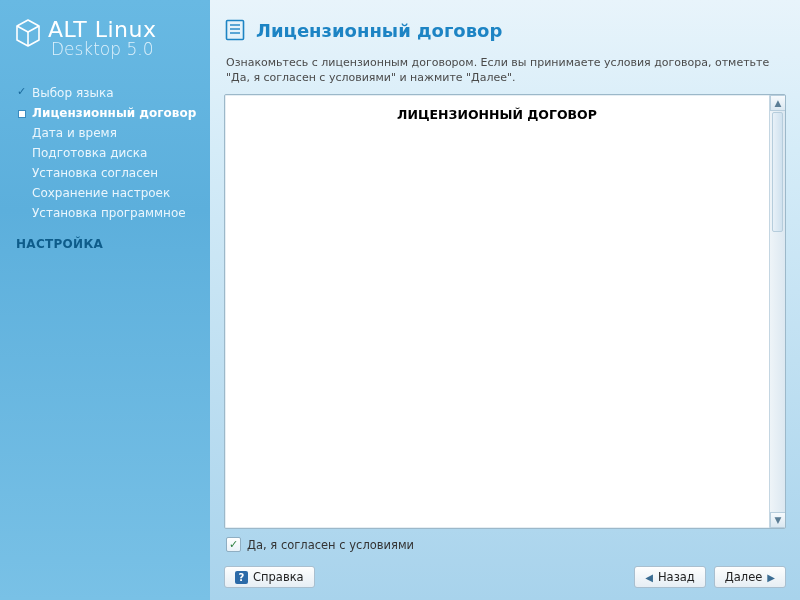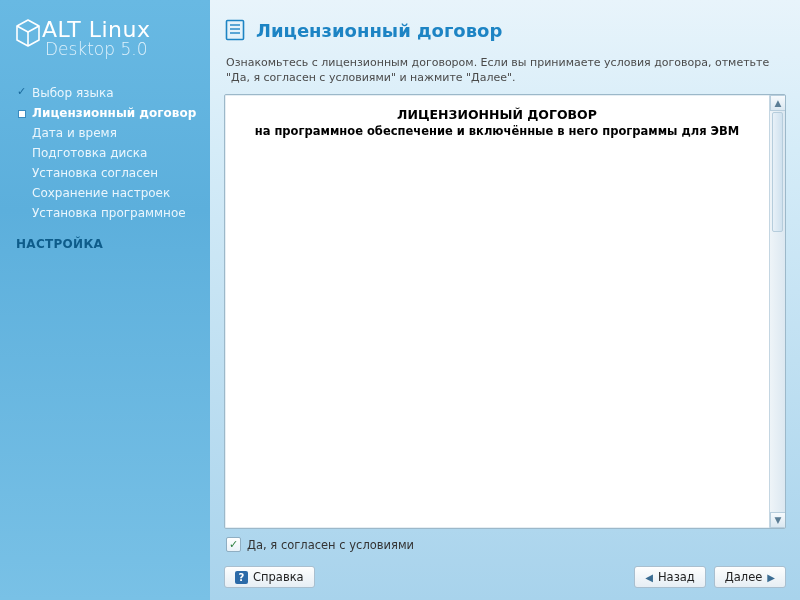--- a/index.html
+++ b/index.html
@@ -9,21 +9,21 @@
     display: flex;
   }
   
   .sidebar {
     width: 210px;
     flex: 0 0 210px;
     padding: 18px 10px 10px 14px;
     background: linear-gradient(to bottom, #68b9e3 0%, #5cafdc 35%, #79c1e6 100%);
     color: #e4f3fb;
   }
-  .logo { margin-bottom: 24px; display:flex; align-items:flex-start; }
+  .logo { margin-bottom: 24px; display:flex; align-items:flex-start; gap:6px; }
   .logo-text { display:flex; flex-direction:column; line-height:1.05; }
   .logo-alt { font-size: 22px; font-weight: 500; color:#fff; letter-spacing:0.5px;}
   .logo-desktop { font-size: 17px; font-weight: 300; color:#dff1fb;text-align:center; }
   .section-title {
     color: #0e5c8a;
     font-size: 12px;
     font-weight: bold;
     letter-spacing: 0.3px;
     margin: 10px 0 6px 2px;
   }
@@ -168,21 +168,20 @@
       </svg>
     </span>
     <h1 class="page-title">Лицензионный договор</h1>
   </div>
 
   <p class="instruction">Ознакомьтесь с лицензионным договором. Если вы принимаете условия договора, отметьте "Да, я согласен с условиями" и нажмите "Далее".</p>
 
   <div class="license-box">
     <div class="license-content">
       <h2>ЛИЦЕНЗИОННЫЙ ДОГОВОР</h2>
-      <div class="sub">на программное обеспечение и включённые в него программы для ЭВМ</div>
     </div>
     <div class="scrollbar">
       <div class="sb-btn sb-up">▲</div>
       <div class="sb-thumb"></div>
       <div class="sb-btn sb-down">▼</div>
     </div>
   </div>
 
   <div class="agree-row">
     <span class="chk">✓</span>

